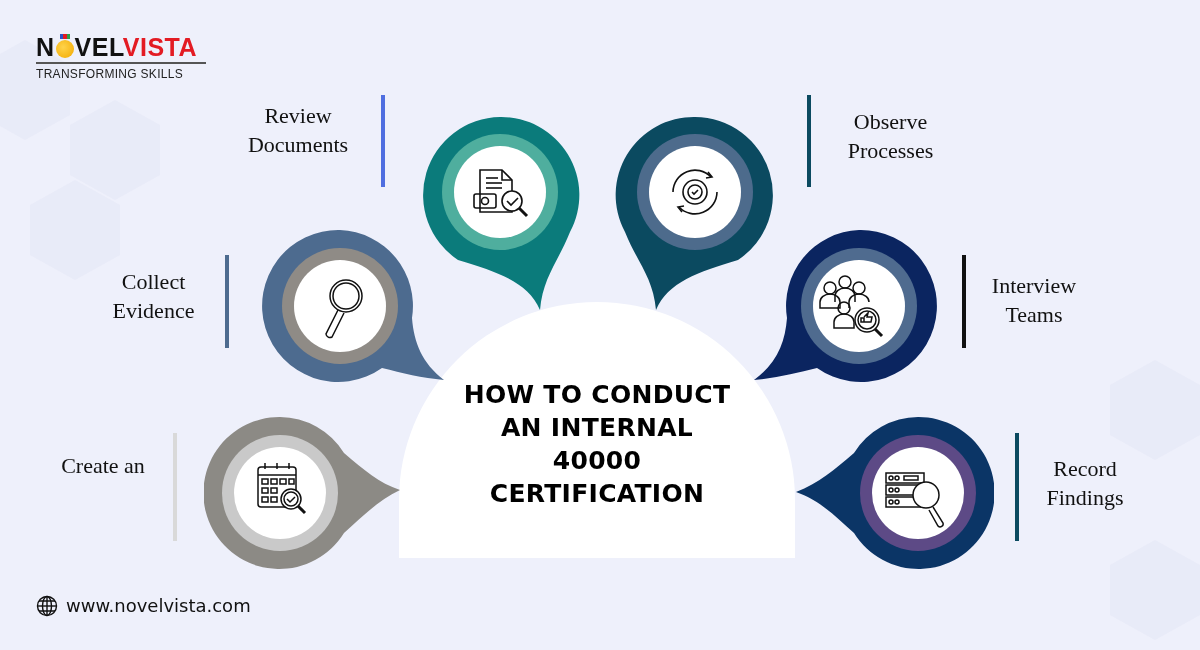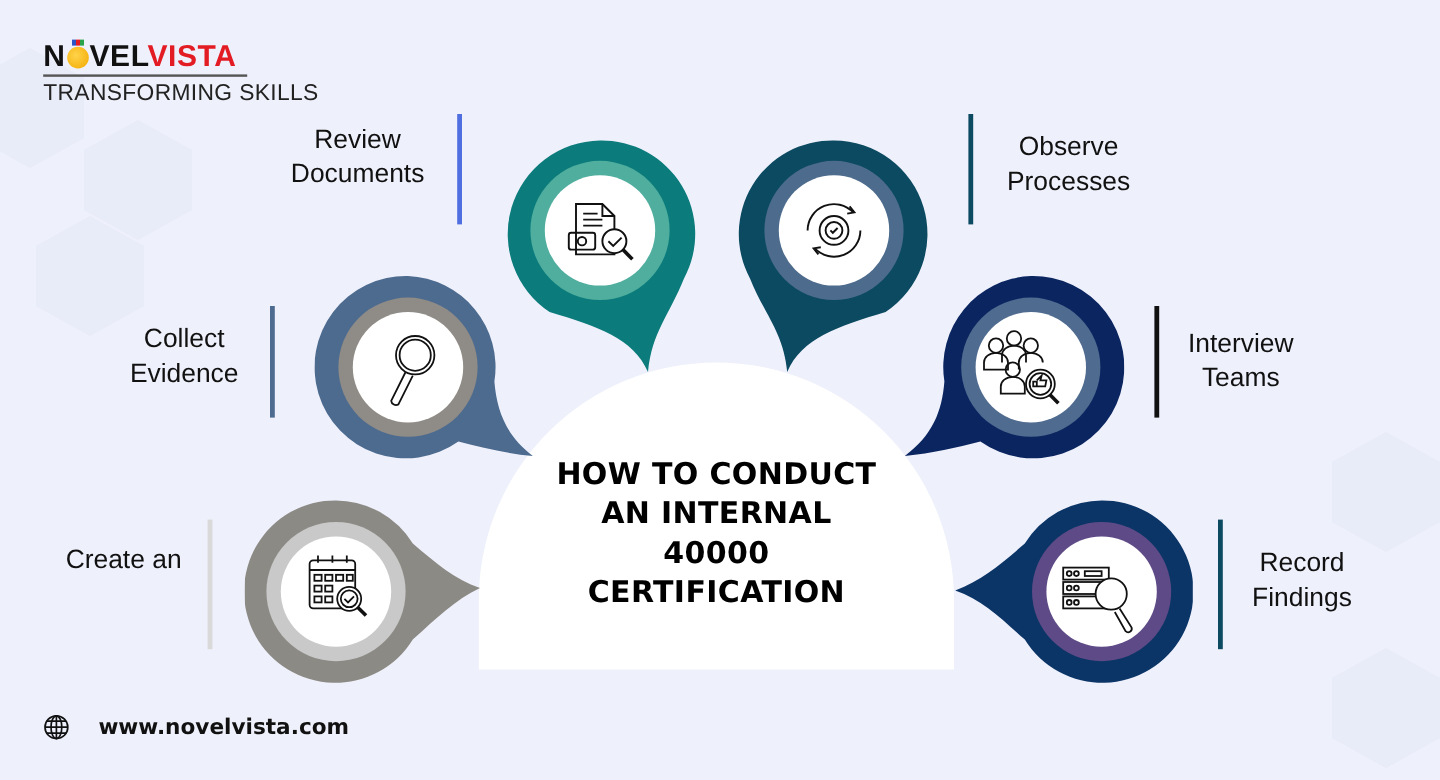--- a/index.html
+++ b/index.html
@@ -6,27 +6,27 @@
   body { width:1200px; height:650px; overflow:hidden; background:#eef0fb; font-family:"DejaVu Sans", sans-serif; position:relative; }
   .canvas { position:absolute; left:0; top:0; width:1200px; height:510px;border-radius:27px; }
   .hex { position:absolute; width:90px; height:100px; background:#e6e8f6; clip-path:polygon(50% 0,100% 25%,100% 75%,50% 100%,0 75%,0 25%); opacity:.7; }
   .logo { position:absolute; left:36px; top:34px; }
   .logo-word { font-family:"Liberation Sans", sans-serif; font-weight:bold; font-size:25px; letter-spacing:0.5px; line-height:26px; }
   .logo-word .dark { color:#111; }
   .logo-word .red { color:#e31b23; }
   .logo-o { display:inline-block; width:18px; height:18px; border-radius:50%; background:radial-gradient(circle at 40% 40%, #ffd34a, #f2a900); vertical-align:-2px; margin:0 1px; position:relative; }
   .logo-o::before { content:""; position:absolute; left:4px; top:-6px; width:10px; height:5px; background:linear-gradient(90deg,#2b55c7 33%,#e31b23 33% 66%,#2aa34a 66%); }
   .logo-rule { width:170px; height:2px; background:#555; margin-top:2px; }
-  .logo-tag { font-family:"Liberation Sans", sans-serif; font-size:19px; color:#222; letter-spacing:0.3px; margin-top:3px; }
-  .label { position:absolute; font-family:Liberation Sans, sans-serif; font-size:22px; line-height:29px; color:#111; text-align:center; }
+  .logo-tag { font-family:"Liberation Sans", sans-serif; font-size:12px; color:#222; letter-spacing:0.3px; margin-top:3px; }
+  .label { position:absolute; font-family:Liberation Serif, serif; font-size:22px; line-height:29px; color:#111; text-align:center; }
   .bar { position:absolute; width:4px; }
   .pin { position:absolute; }
   .center { position:absolute; left:399px; top:302px; width:396px; height:256px; background:#fff; border-radius:198px 198px 0 0; }
   .center-title { position:absolute; left:399px; top:378px; width:396px; text-align:center; font-family:"DejaVu Sans", sans-serif; font-weight:bold; font-size:25px; line-height:33px; color:#000; letter-spacing:0.3px; }
-  .footer { position:absolute; left:36px; top:595px; display:flex; align-items:flex-end; gap:24px;font-weight:bold; }
+  .footer { position:absolute; left:36px; top:595px; display:flex; align-items:flex-start; gap:8px; }
   .footer-text { font-size:18px; color:#111; }
 </style>
 </head>
 <body>
 
 <div class="canvas">
 
   <div class="hex" style="left:-20px;top:40px;"></div>
   <div class="hex" style="left:70px;top:100px;"></div>
   <div class="hex" style="left:30px;top:180px;"></div>

